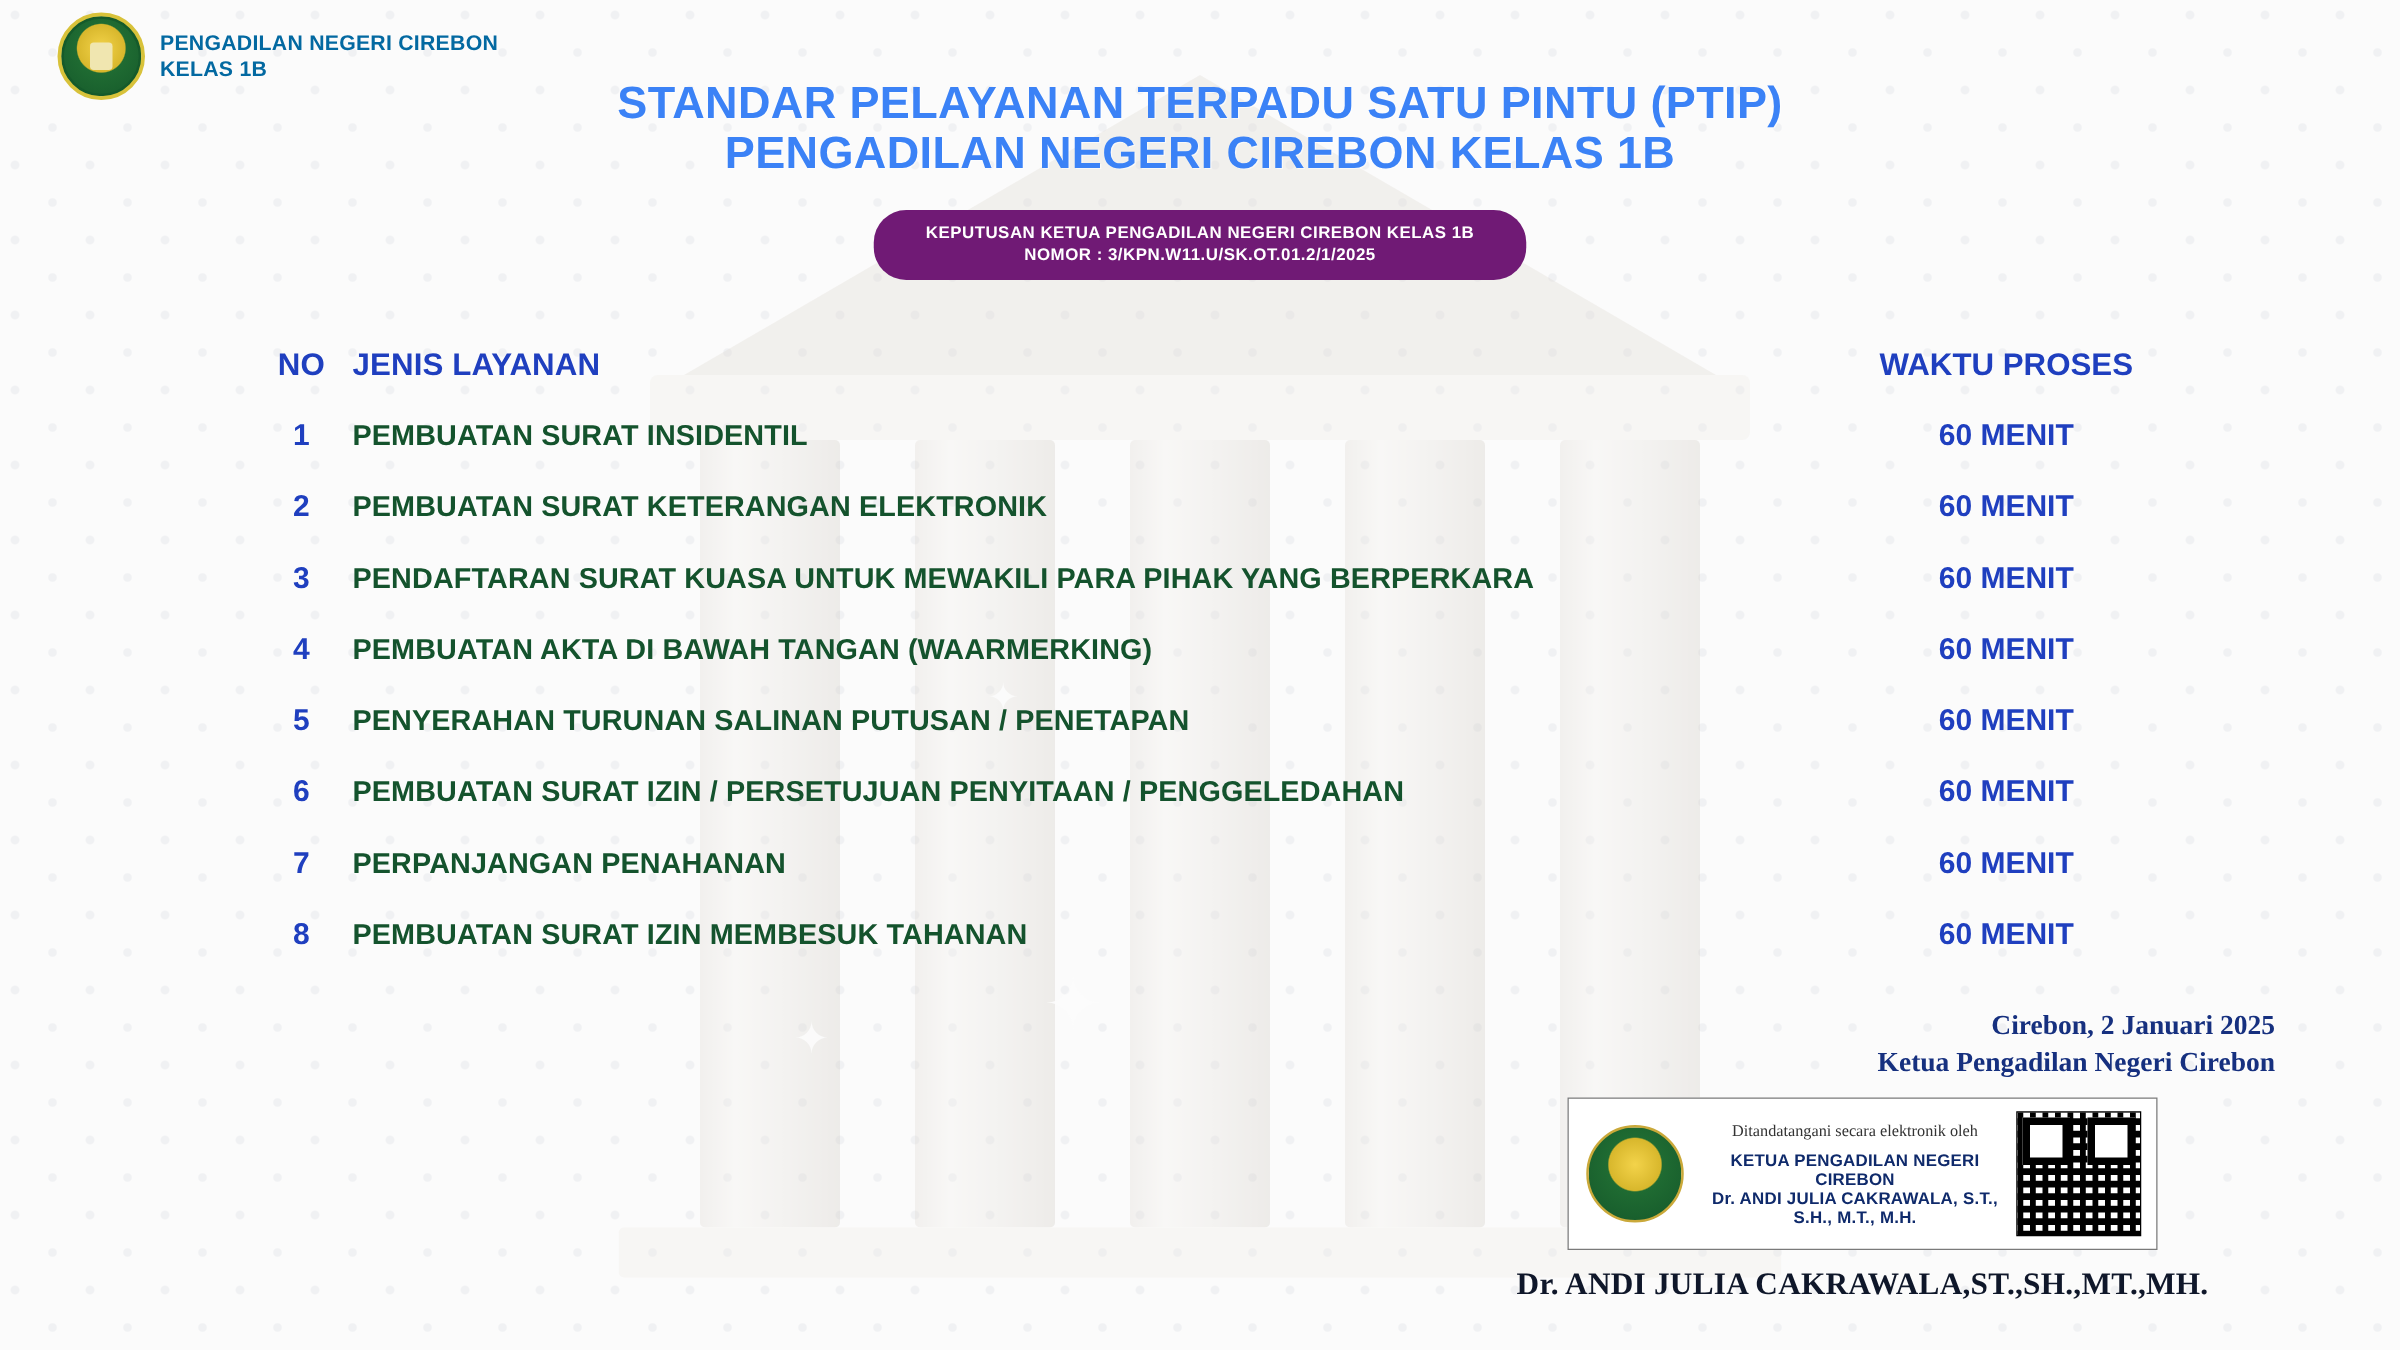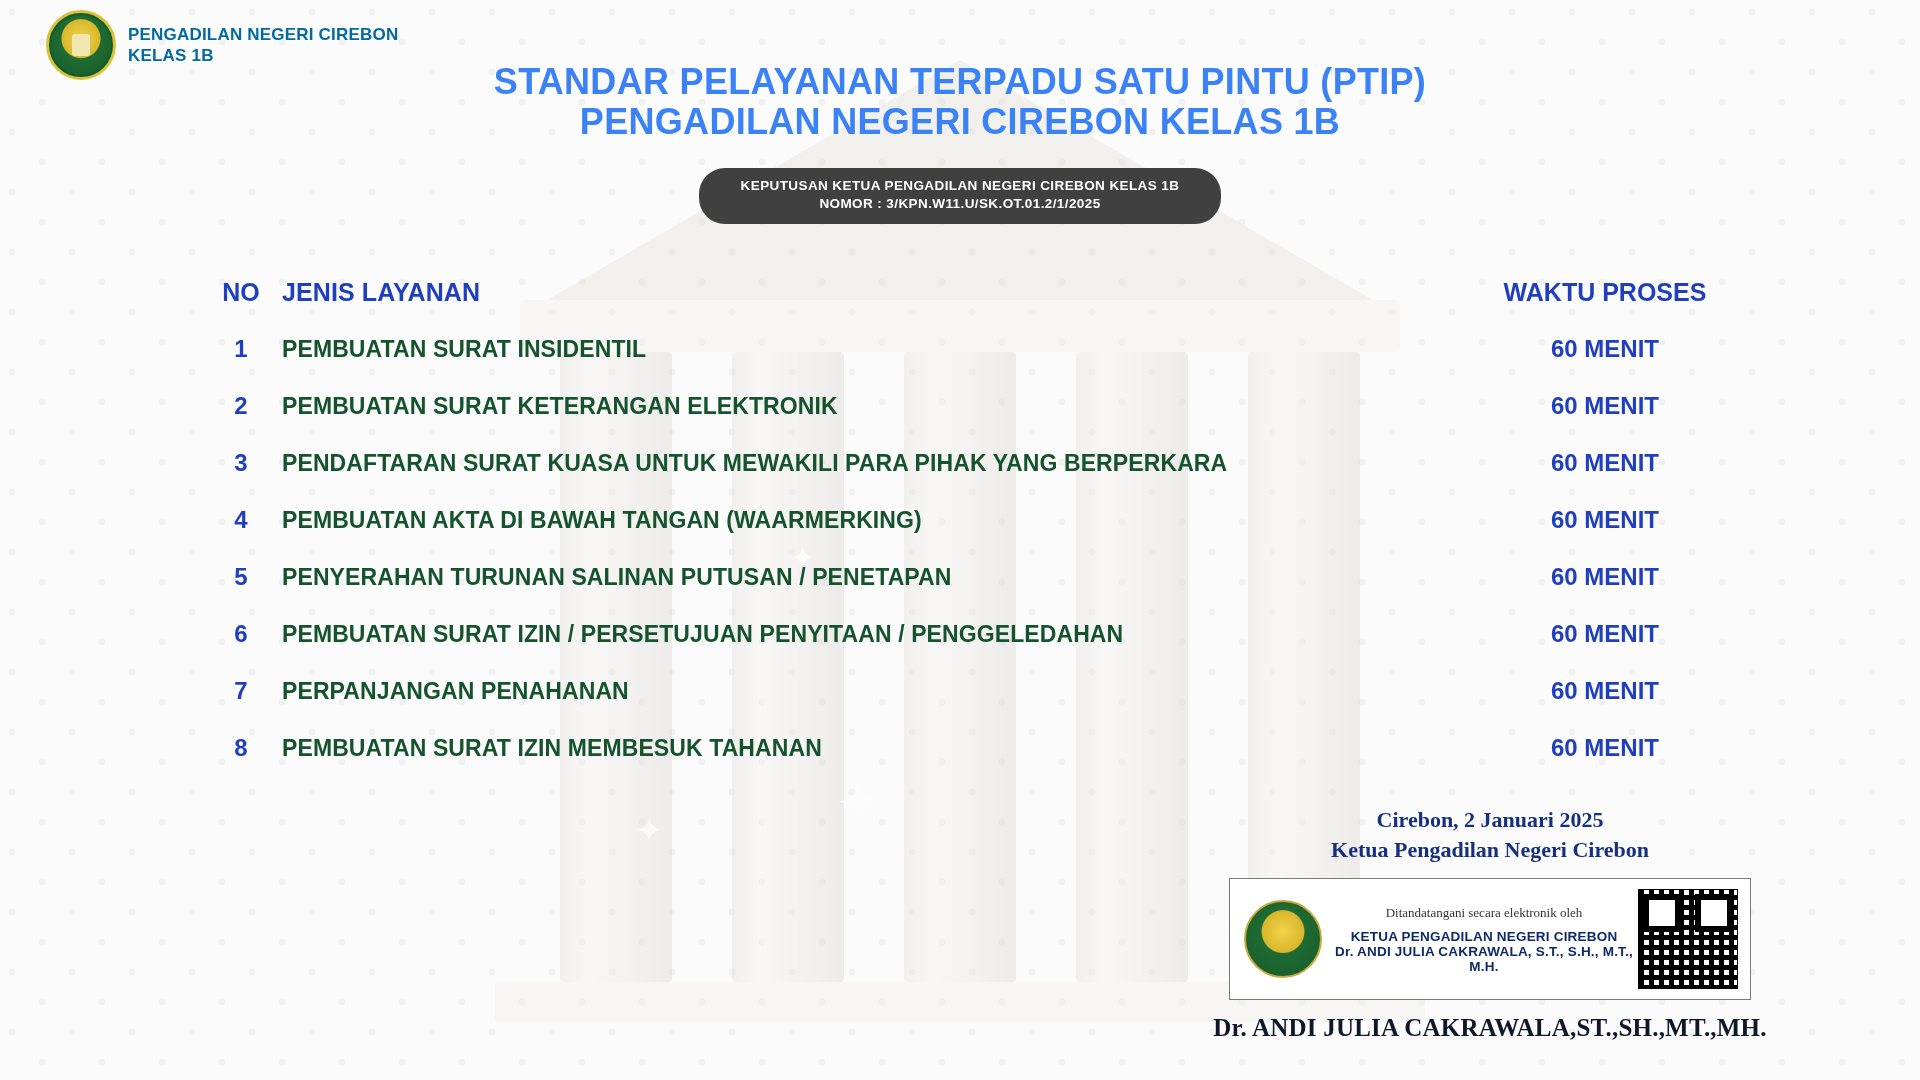--- a/index.html
+++ b/index.html
@@ -143,21 +143,21 @@
     text-shadow: 1px 1px 0 rgba(255,255,255,.6);
   }
 
   .decree {
     position: absolute;
     left: 50%;
     top: 168px;
     transform: translateX(-50%);
     width: 522px;
     padding: 9px 0 11px;
-    background: #404040;
+    background: #701a75;
     border-radius: 26px;
     text-align: center;
     color: #ffffff;
   }
   .decree div {
     font-size: 13.5px;
     font-weight: bold;
     letter-spacing: .4px;
     line-height: 1.35;
   }
@@ -216,24 +216,25 @@
     top: 805px;
     width: 660px;
     text-align: center;
     font-family: "Liberation Serif", serif;
     color: #16307f;
   }
   .sign-line {
     font-size: 22px;
     font-weight: bold;
     line-height: 1.35;
+    text-align: right;
   }
   .esign-box {
     margin: 14px auto 0;
-    width: 522px;
+    width: 472px;
     height: 122px;
     border: 1px solid #7a7a7a;
     background: #ffffff;
     display: flex;
     align-items: center;
     padding: 0 6px;
     box-sizing: border-box;
   }
   .esign-logo {
     width: 74px; height: 74px;

